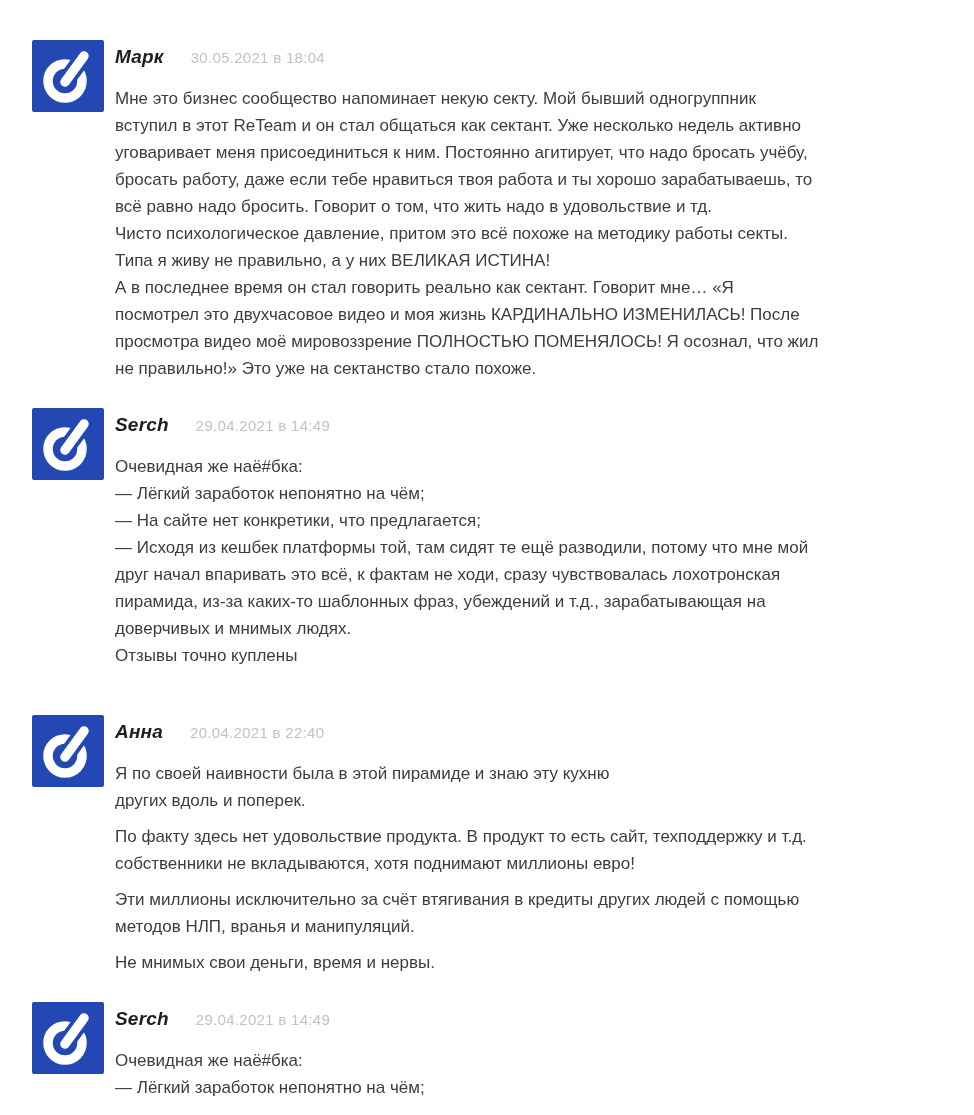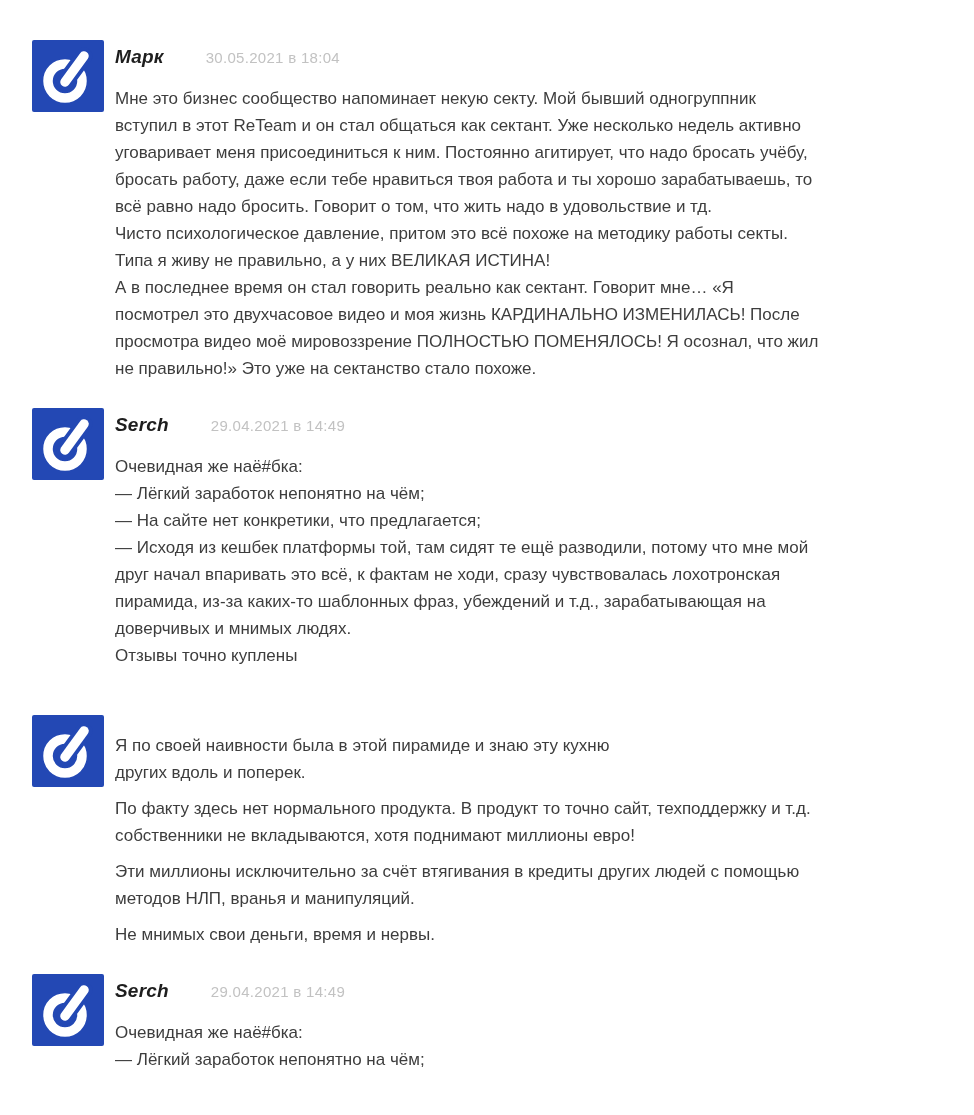--- a/index.html
+++ b/index.html
@@ -35,21 +35,21 @@
     font-size: 19px;
     line-height: 22px;
     font-weight: bold;
     color: var(--author, #1e1e1e);
     letter-spacing: 0.2px;
     font-style: italic;
   }
   .date {
     font-size: 15px;
     color: var(--date, #c2c2c2);
-    margin-left: 42px;
+    margin-left: 27px;
     letter-spacing: 0.3px;
   }
   .body { margin-top: 17px; }
   .para {
     margin: 0 0 9px 0;
     font-size: 17px;
     line-height: 27px;
     color: var(--body-text, #3d3d3d);
     white-space: pre-line;
   }
@@ -117,24 +117,28 @@
 
   <div class="comment">
     <div class="avatar">
       <svg viewBox="0 0 72 72" aria-hidden="true">
         <circle cx="33" cy="41" r="17" fill="none" stroke="#ffffff" stroke-width="9.5"></circle>
         <line x1="33" y1="42" x2="52" y2="16" stroke="var(--avatar-bg, #2348b4)" stroke-width="17" stroke-linecap="round"></line>
         <line x1="33" y1="42" x2="52" y2="16" stroke="#ffffff" stroke-width="9.5" stroke-linecap="round"></line>
       </svg>
     </div>
     <div class="content">
+      <div class="header">
+        <span class="name">Анна</span>
+        <span class="date">20.04.2021 в 22:40</span>
+      </div>
       <div class="body">
             <p class="para">Я по своей наивности была в этой пирамиде и знаю эту кухню
 других вдоль и поперек.</p>
-            <p class="para">По факту здесь нет нормального продукта. В продукт то точно сайт, техподдержку и т.д.
+            <p class="para">По факту здесь нет удовольствие продукта. В продукт то есть сайт, техподдержку и т.д.
 собственники не вкладываются, хотя поднимают миллионы евро!</p>
             <p class="para">Эти миллионы исключительно за счёт втягивания в кредиты других людей с помощью
 методов НЛП, вранья и манипуляций.</p>
             <p class="para">Не мнимых свои деньги, время и нервы.</p>
           </div>
     </div>
   </div>
 
   <div class="comment">
     <div class="avatar">

